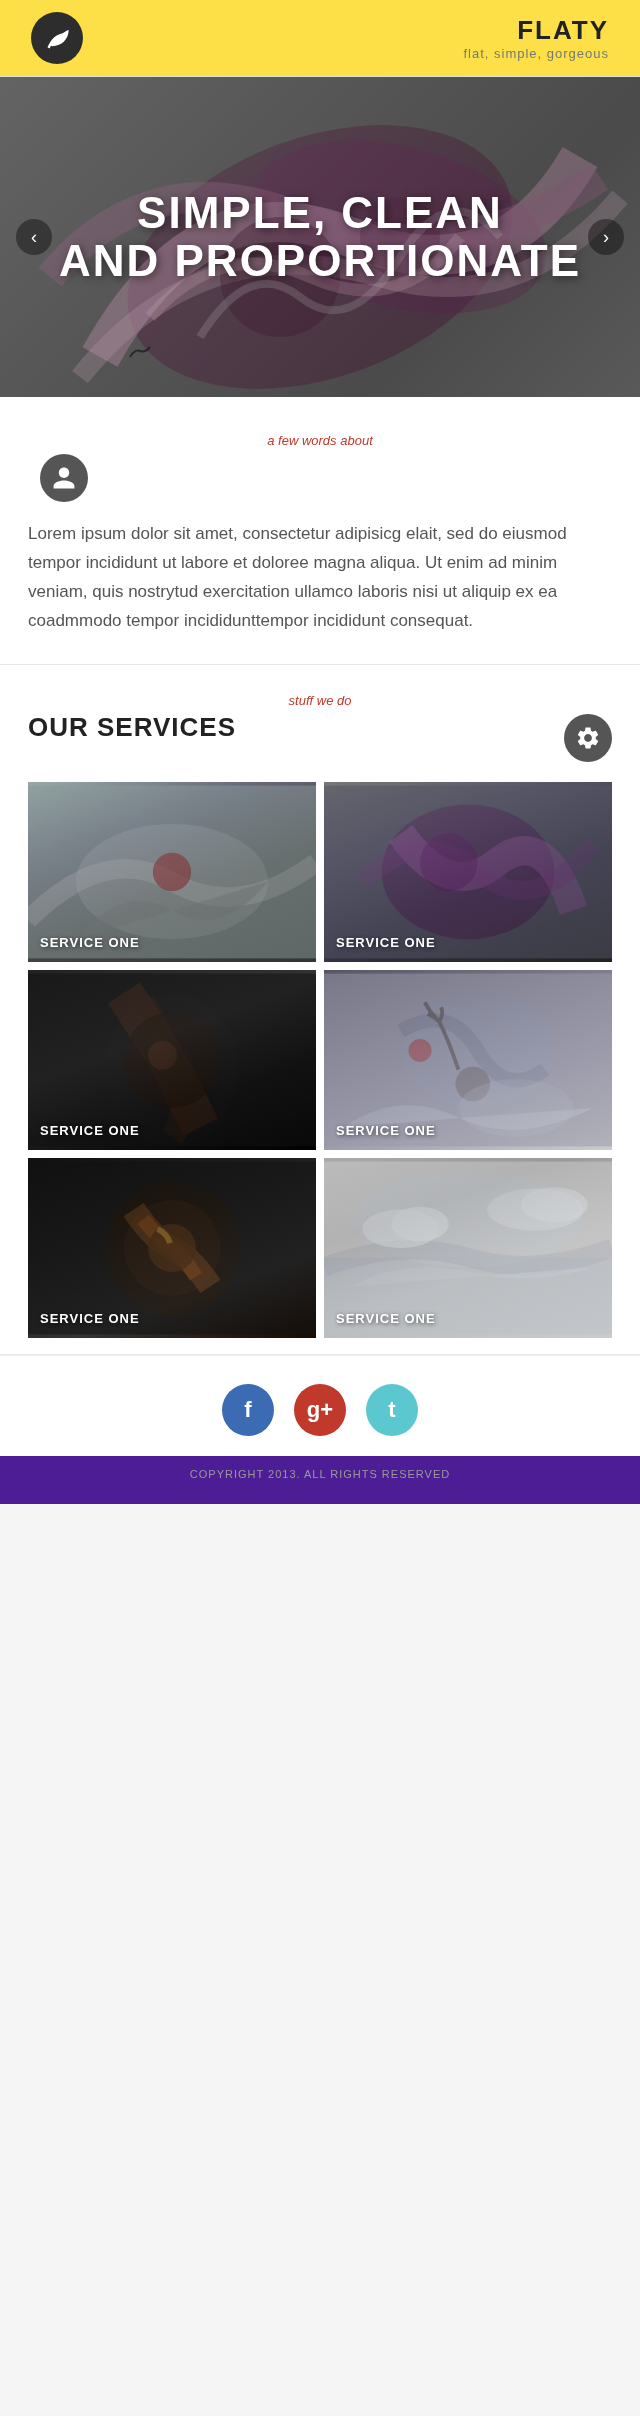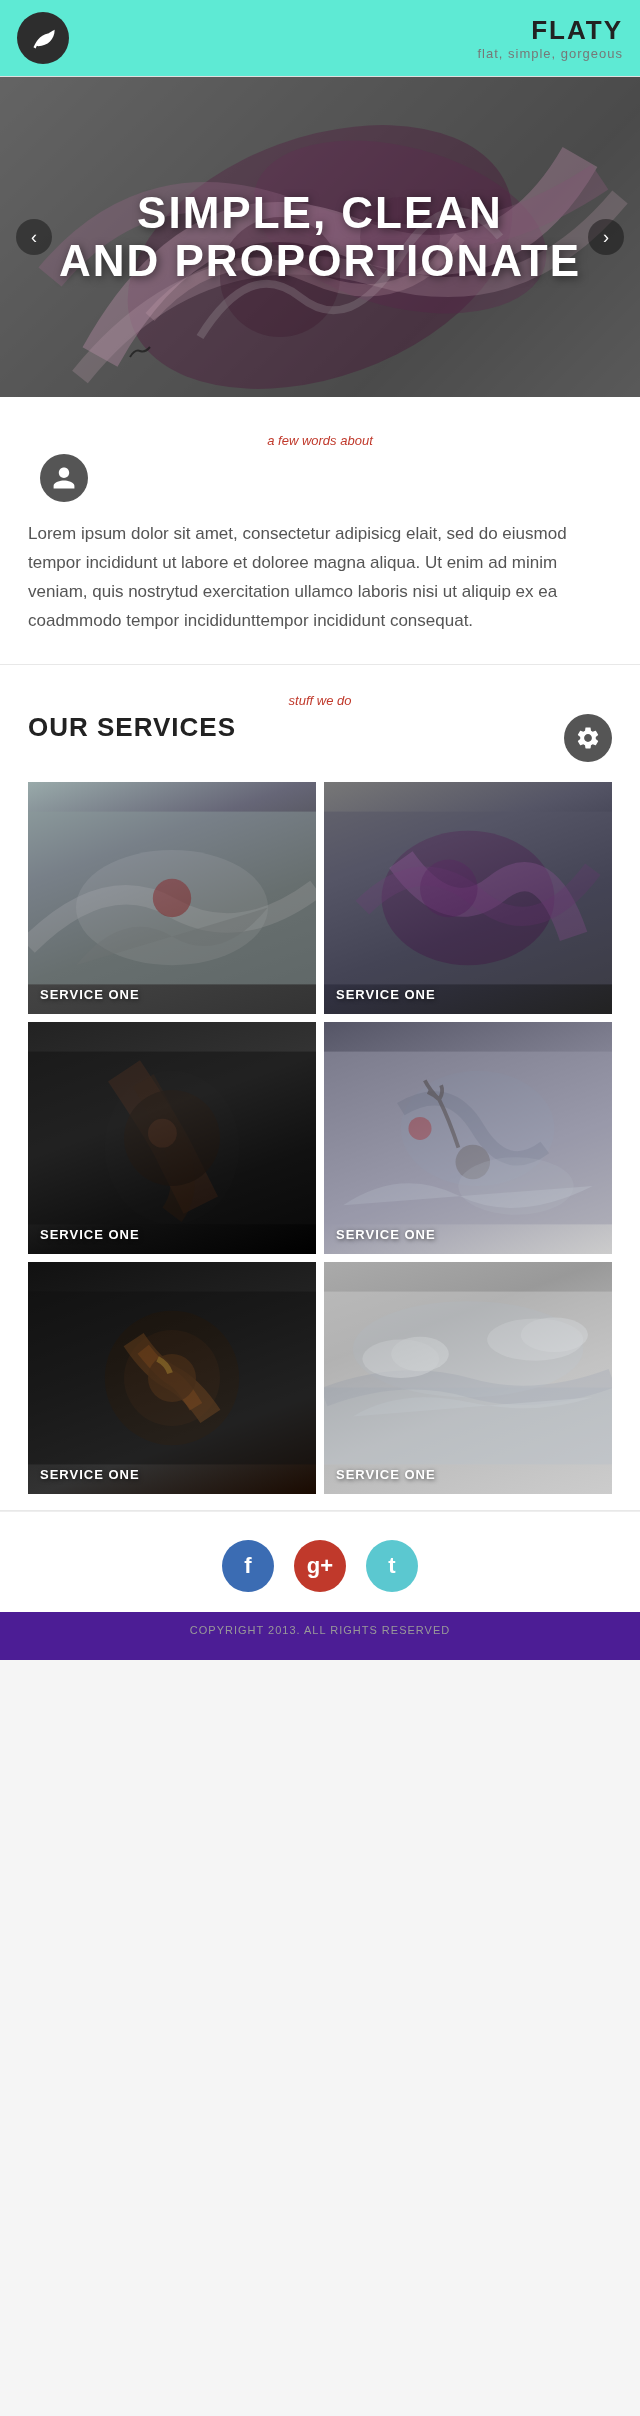--- a/index.html
+++ b/index.html
@@ -1,24 +1,24 @@
 <!DOCTYPE html>
 <html><head>
   <meta charset="utf-8">
   <style>
     * { margin: 0; padding: 0; box-sizing: border-box; }
     body { font-family: Arial, sans-serif; background: #f5f5f5; width: 640px; margin: 0 auto; }
 
     
     .header {
-      background: #5eead4;
+      background: #fde047;
       display: flex;
       align-items: center;
       justify-content: space-between;
-      padding: 12px 17px;
+      padding: 12px 31px;
       border-bottom: 1px solid #e0e0e0;
     }
     .header-logo {
       width: 52px; height: 52px;
       background: #2d2d2d;
       border-radius: 50%;
       display: flex; align-items: center; justify-content: center;
     }
     .header-logo svg { width: 28px; height: 28px; }
     .header-title-block { text-align: right; }
@@ -127,21 +127,21 @@
       padding: 28px 28px 16px 28px;
     }
     .services-grid {
       display: grid;
       grid-template-columns: 1fr 1fr;
       gap: 8px;
       margin-top: 20px;
     }
     .service-card {
       position: relative;
-      height: 232px;
+      height: 180px;
       overflow: hidden;
       cursor: pointer;
     }
     .service-card-bg {
       width: 100%; height: 100%;
       position: absolute; top: 0; left: 0;
     }
     .service-card-label {
       position: absolute;
       bottom: 12px;

